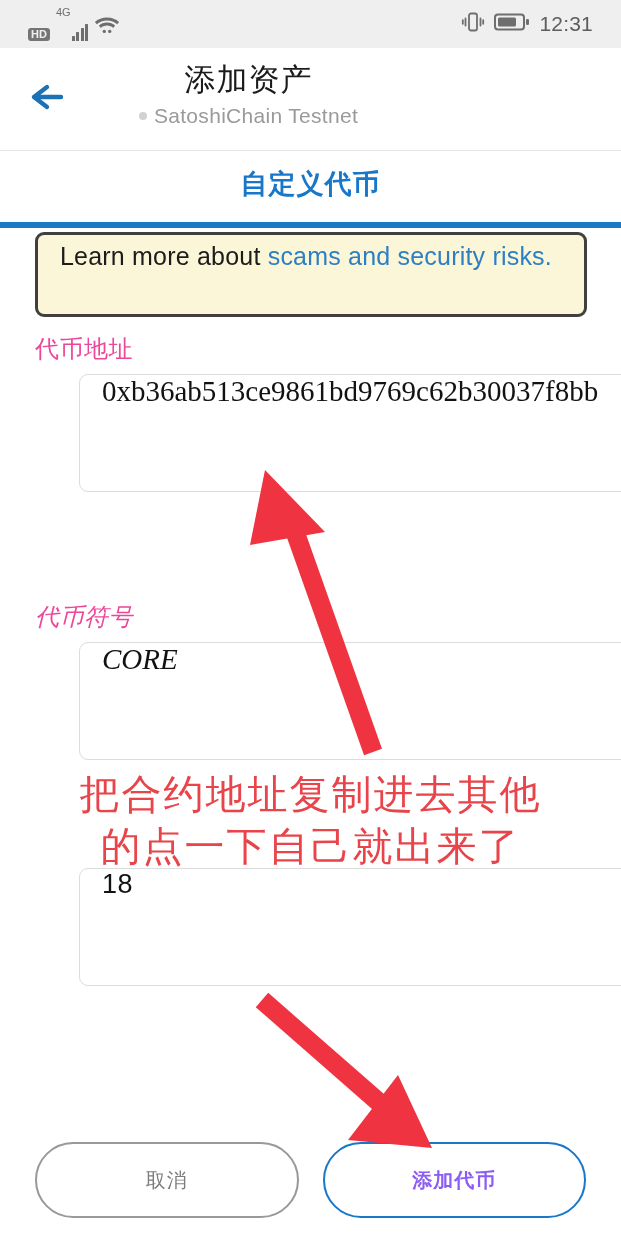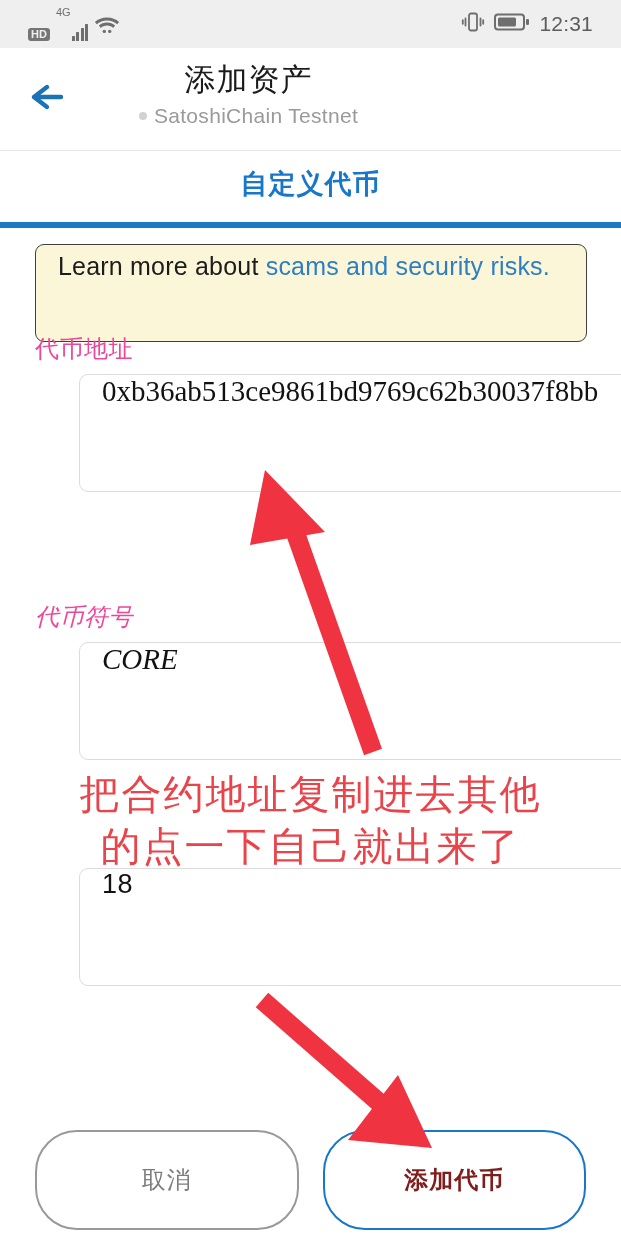--- a/index.html
+++ b/index.html
@@ -63,22 +63,22 @@
     cursor:pointer;
   }
   .tab-underline{
     position:absolute; left:0; top:70px; width:621px; height:6px; background:#1c7ac4;
   }
 
   
   .content{ position:absolute; left:0; top:228px; width:621px; height:890px; background:#fff; }
 
   .warn-banner{
-    position:absolute; left:35px; top:16px; width:552px; height:98px;
-    background:#fcf6d8; border:1px solid #404040; border-radius:9px;
+    position:absolute; left:35px; top:4px; width:552px; height:85px;
+    background:#fcf6d8; border:3px solid #404040; border-radius:9px;
     overflow:hidden;
   }
   .warn-clip{
     position:absolute; left:22px; top:-40px; width:510px;
     font-size:25px; line-height:41px; color:#1c1c1c; letter-spacing:.2px;
   }
   .warn-link{ color:#2d7fc4; }
 
   .field{ position:absolute; left:35px; width:552px; }
   .field-label{
@@ -107,26 +107,26 @@
     color:#e8444a; font-size:40px; line-height:52px; letter-spacing:2px;
   }
 
   
   .actions{
     position:absolute; left:0; bottom:0; width:621px; height:124px;
     background:#fff; display:flex; align-items:center; gap:24px;
     padding:0 35px;
   }
   .btn{
-    flex:1; height:100px; border-radius:42px; background:#fff;
+    flex:1; height:76px; border-radius:42px; background:#fff;
     display:flex; align-items:center; justify-content:center;
-    font-size:24px; cursor:pointer; letter-spacing:1px;
+    font-size:20px; cursor:pointer; letter-spacing:1px;
   }
   .btn-cancel{ border:2px solid #999999; color:#7d7d7d; }
-  .btn-add{ border:2px solid #1877c9; color:#7f1d1d; font-weight:bold; }
+  .btn-add{ border:2px solid #1877c9; color:#8b5cf6; font-weight:bold; }
 
   
   .arrows{ position:absolute; left:0; top:0; width:621px; height:1242px; pointer-events:none; }
 </style>
 </head>
 <body>
 
 <div id="screen">
 
   <div class="statusbar">

